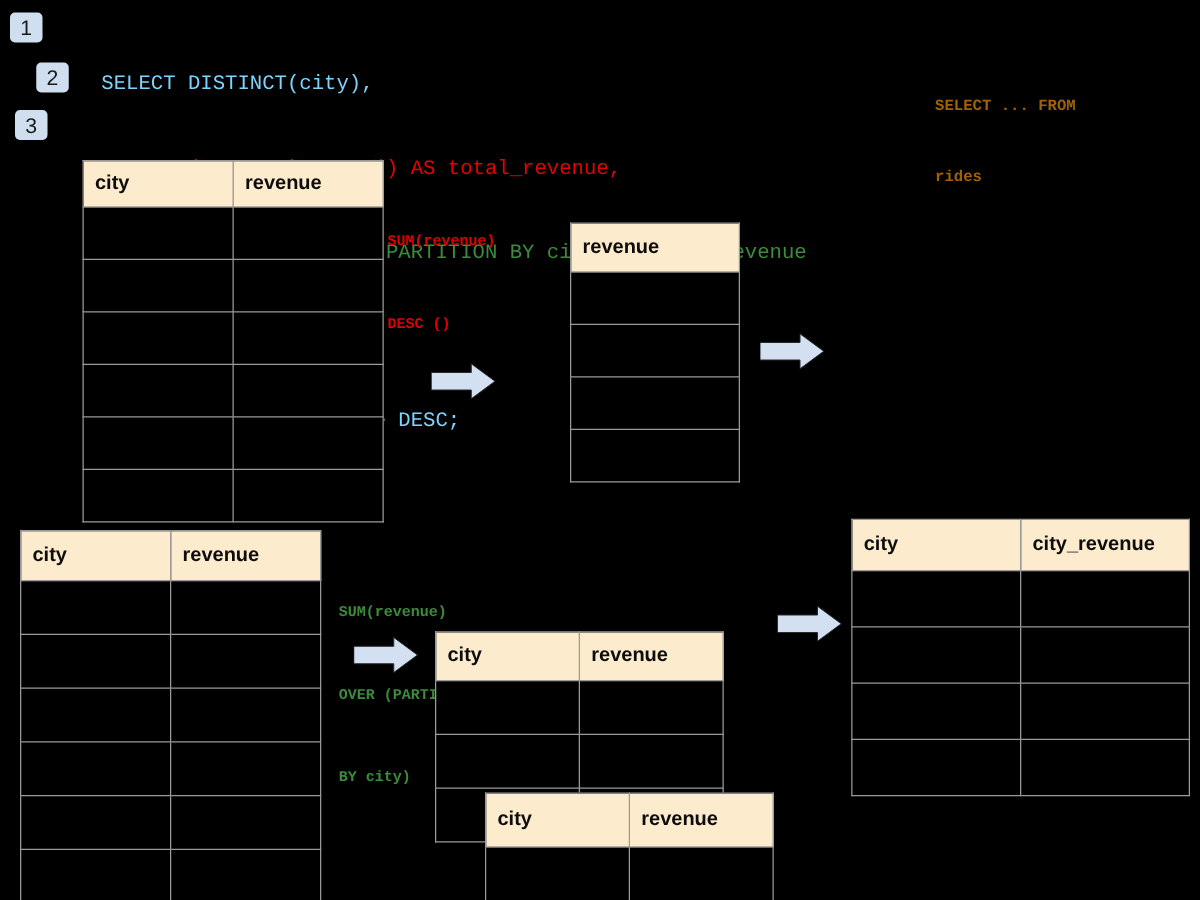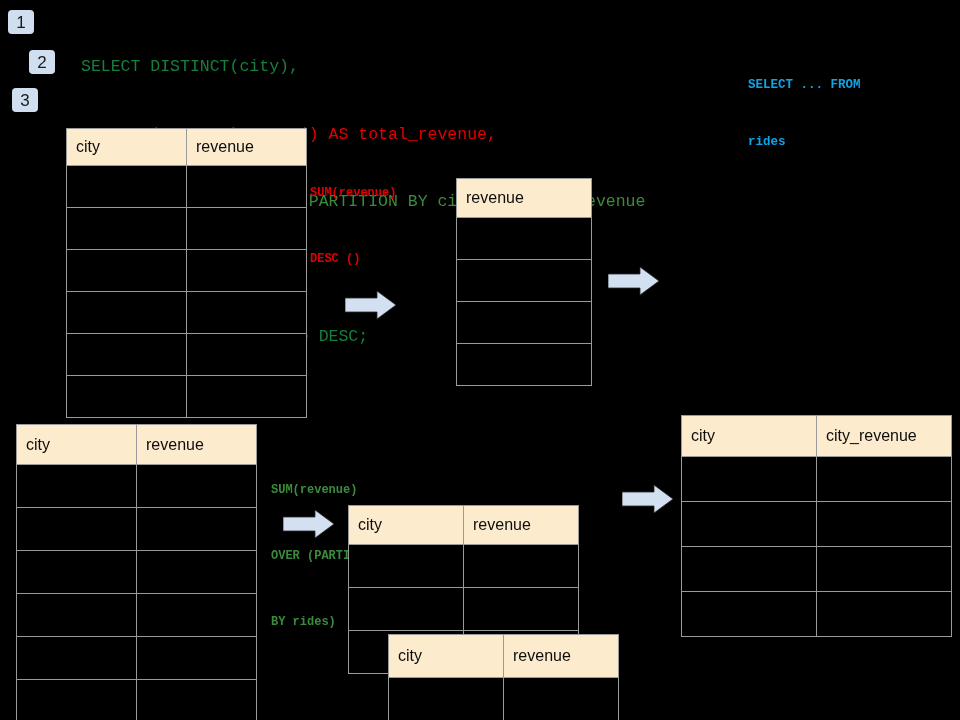--- a/index.html
+++ b/index.html
@@ -35,30 +35,30 @@
   
   .code {
     position: absolute;
     font-family: "Liberation Mono", monospace;
     font-size: 16.5px;
     line-height: 22.5px;
     white-space: pre;
     letter-spacing: 0px;
   }
   .code-line { white-space: pre; }
-  .c-purple { color: #15803d; font-family: Liberation Mono, monospace; }
+  .c-purple { color: #7dd3fc; font-family: Liberation Mono, monospace; }
   .c-red    { color: #e60000; }
   .c-green  { color: #3c8b3c; }
 
   .side-label {
     position: absolute;
     font-family: "Liberation Mono", monospace;
     font-size: 12.5px;
     line-height: 19px;
-    color: #0ea5e9;
+    color: #a16207;
     white-space: pre;
     font-weight: bold;
   }
 
   
   .annot {
     position: absolute;
     font-family: "Liberation Mono", monospace;
     font-size: 12px;
     line-height: 22px;
@@ -72,21 +72,21 @@
   .tbl {
     position: absolute;
     border-collapse: collapse;
     table-layout: fixed;
     background: #000000;
   }
   .tbl td, .tbl th {
     border: 1px solid #9a9a9a;
     padding: 0;
     margin: 0;
-    font-weight: normal;
+    font-weight: bold;
     text-align: left;
     background: #000000;
   }
   .tbl th {
     background: #fceccd;
     color: #0d0d0d;
     font-family: "Liberation Sans", sans-serif;
     font-size: 16px;
     padding: 0 0 0 9px;
     vertical-align: middle;
@@ -124,21 +124,21 @@
   </div>
 
   <div class="annot red" style="left:310px; top:138px;">
     <div>SUM(revenue)</div>
     <div>DESC ()</div>
   </div>
 
   <div class="annot green" style="left:271px; top:435px;">
     <div>SUM(revenue)</div>
     <div>OVER (PARTITION</div>
-    <div>BY rides)</div>
+    <div>BY city)</div>
   </div>
 
   <table class="tbl" style="left:66px; top:128px; width:240px;">
     <colgroup>
         <col style="width:120px">
         <col style="width:120px">
       </colgroup>
     <thead>
       <tr>
         <th style="height:36px">city</th>

